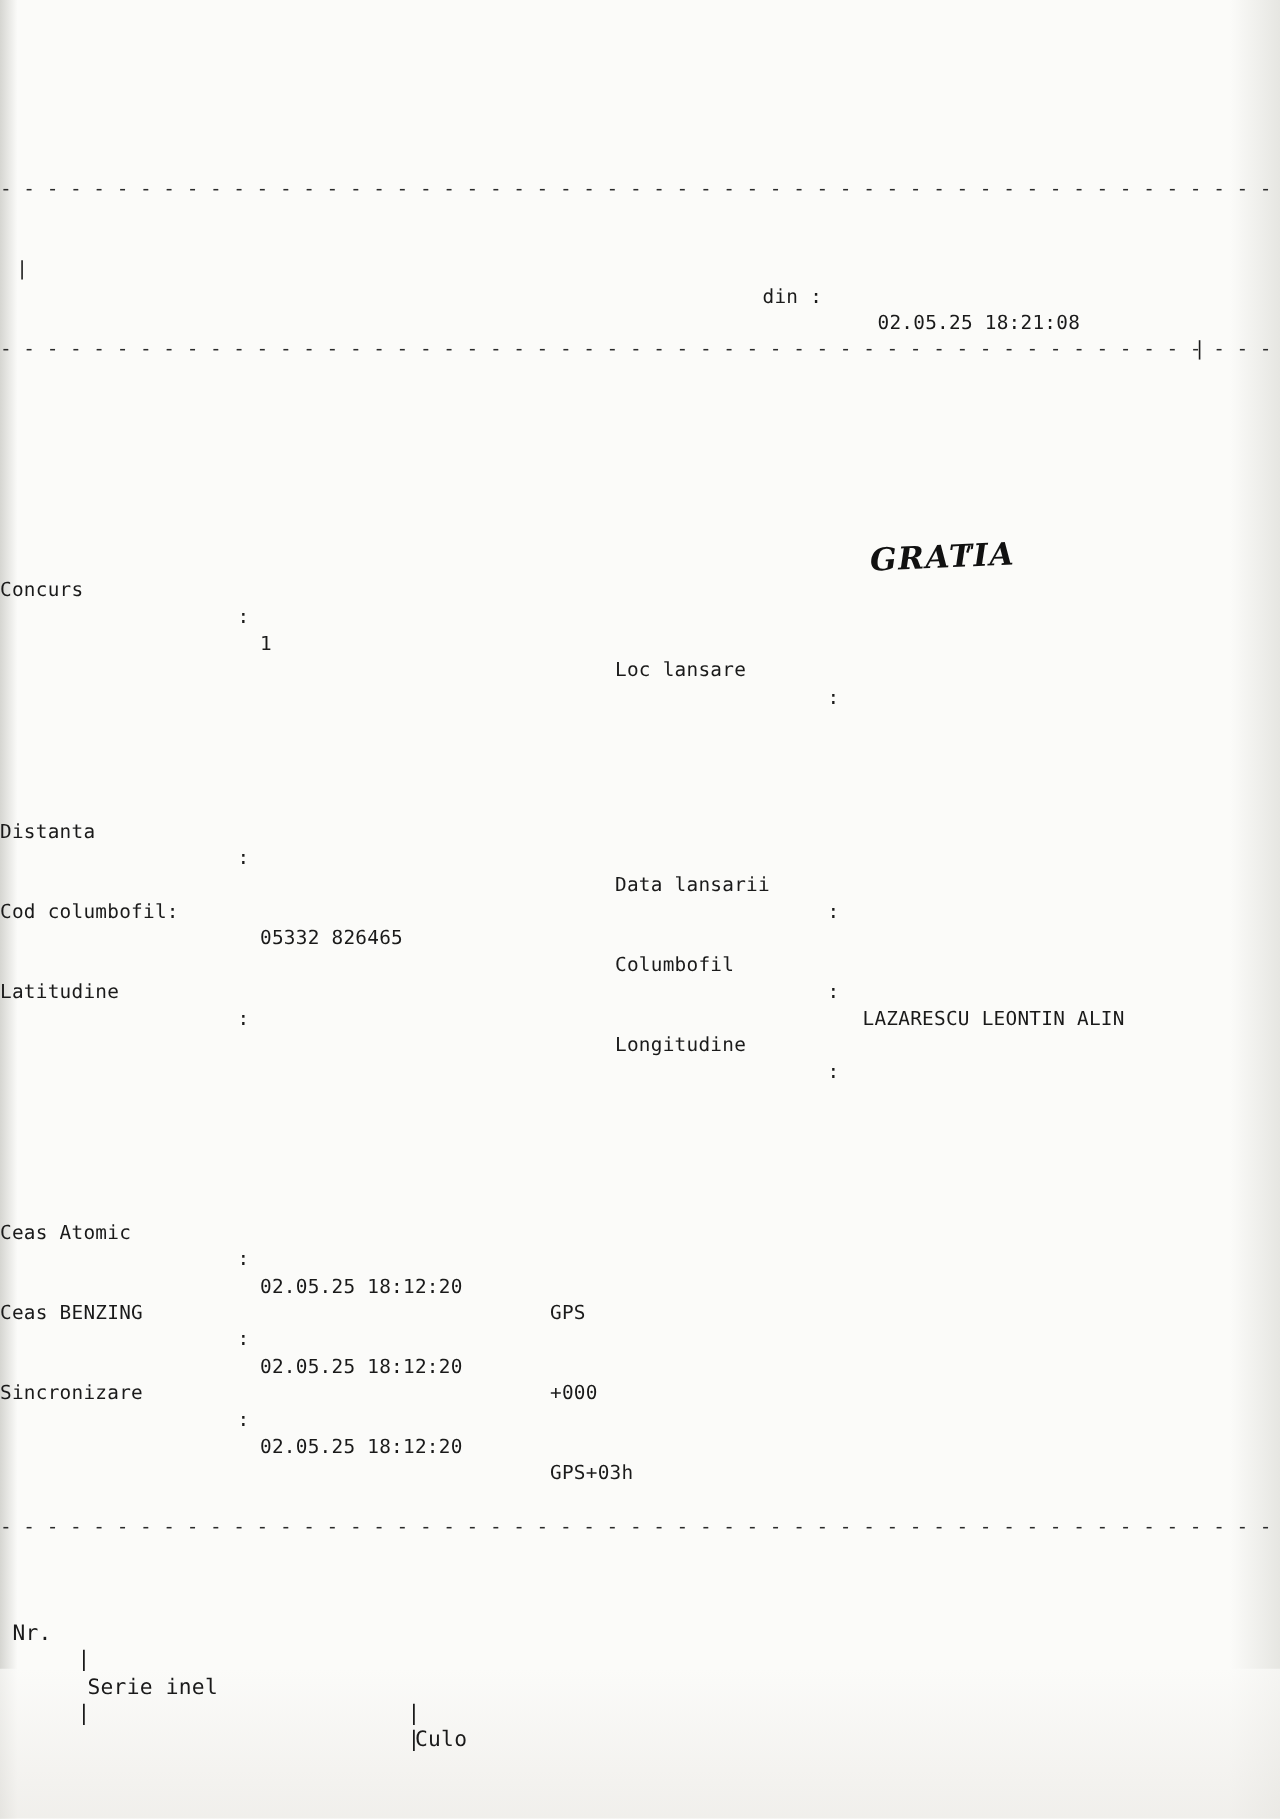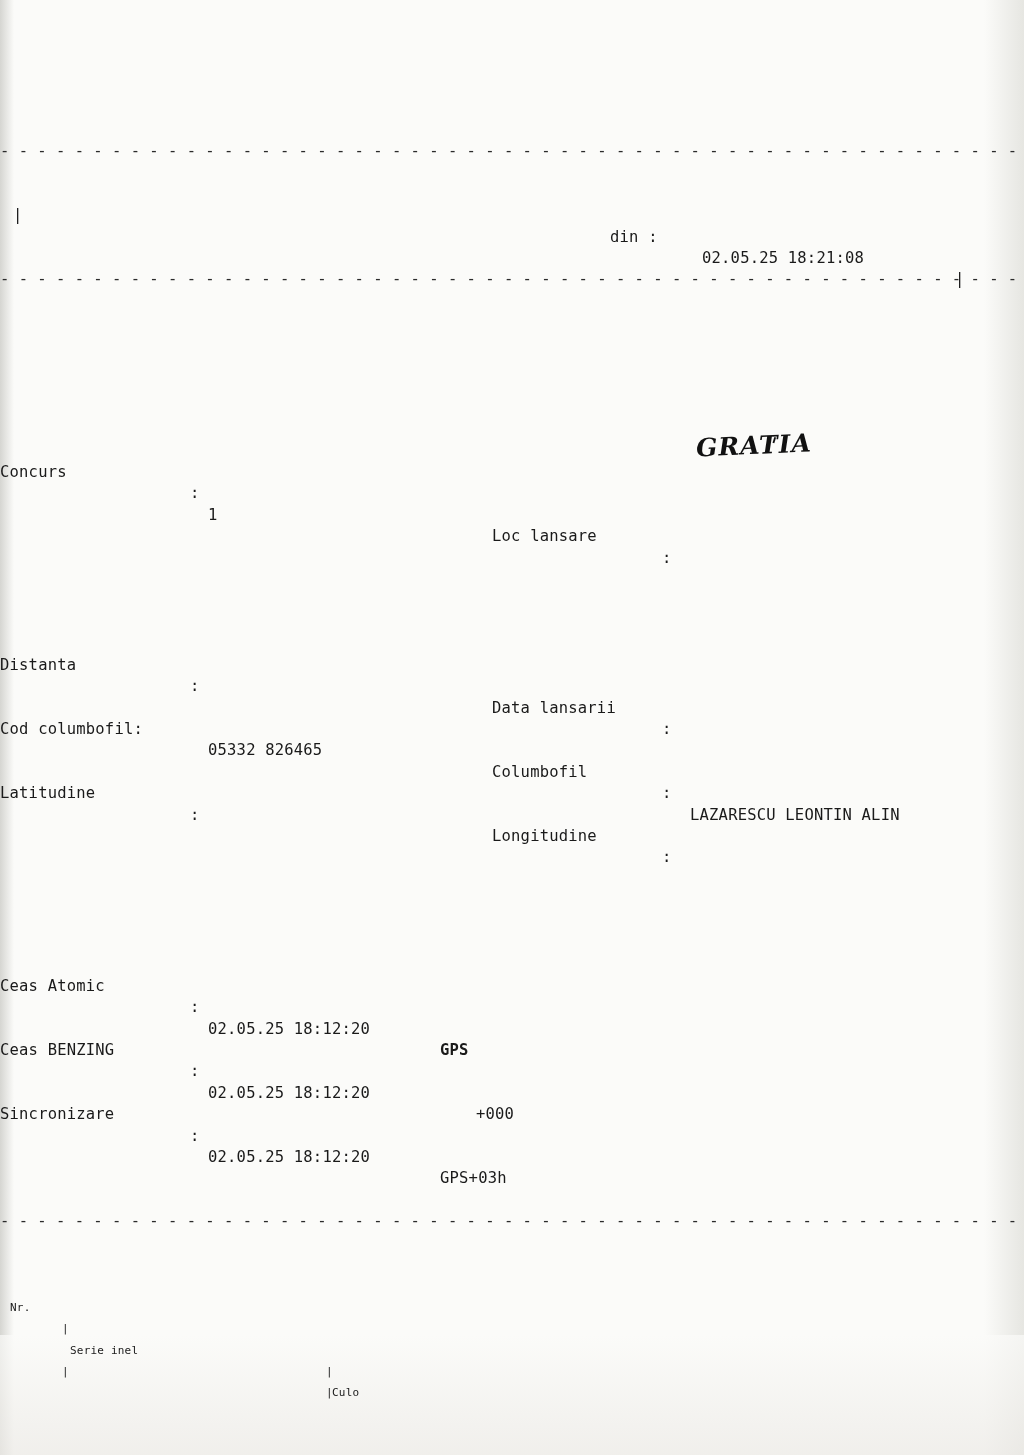--- a/index.html
+++ b/index.html
@@ -77,21 +77,21 @@
     display: inline-block;
   }
   .hw-tick {
     position: absolute;
     left: 766px;
     top: -6px;
     font-size: 22px;
     transform: rotate(18deg);
     color: #111;
   }
-  .trow { position: relative; height: 21.4px; white-space: pre; font-size: 11px; }
+  .trow { position: relative; height: 21.4px; white-space: pre; font-size: 17px; }
   .t-sep1  { position: absolute; left: 62px; }
   .t-sep2  { position: absolute; left: 326px; }
 
   .th-culo { position: absolute; left: 332px; }
   .th-serie{ position: absolute; left: 70px; }
   .th-nr   { position: absolute; left: 10px; }
 </style>
 </head>
 <body>
 
@@ -152,27 +152,27 @@
       <span style="position:absolute;left:662px;">:</span>
     </div>
 
     <div class="row"></div>
 
     
     <div class="row">
       <span class="c0">Ceas Atomic</span>
       <span class="col-colon">:</span>
       <span style="position:absolute;left:208px;">02.05.25 18:12:20</span>
-      <span style="position:absolute;left:440px;font-weight:bold;">GPS</span>
+      <span style="position:absolute;left:440px;">GPS</span>
     </div>
     <div class="row">
       <span class="c0">Ceas BENZING</span>
       <span class="col-colon">:</span>
       <span style="position:absolute;left:208px;">02.05.25 18:12:20</span>
-      <span style="position:absolute;left:440px;margin-left:36px;">+000</span>
+      <span style="position:absolute;left:440px;">+000</span>
     </div>
     <div class="row">
       <span class="c0">Sincronizare</span>
       <span class="col-colon">:</span>
       <span style="position:absolute;left:208px;">02.05.25 18:12:20</span>
       <span style="position:absolute;left:440px;">GPS+03h</span>
     </div>
 
     
     <div class="row">

